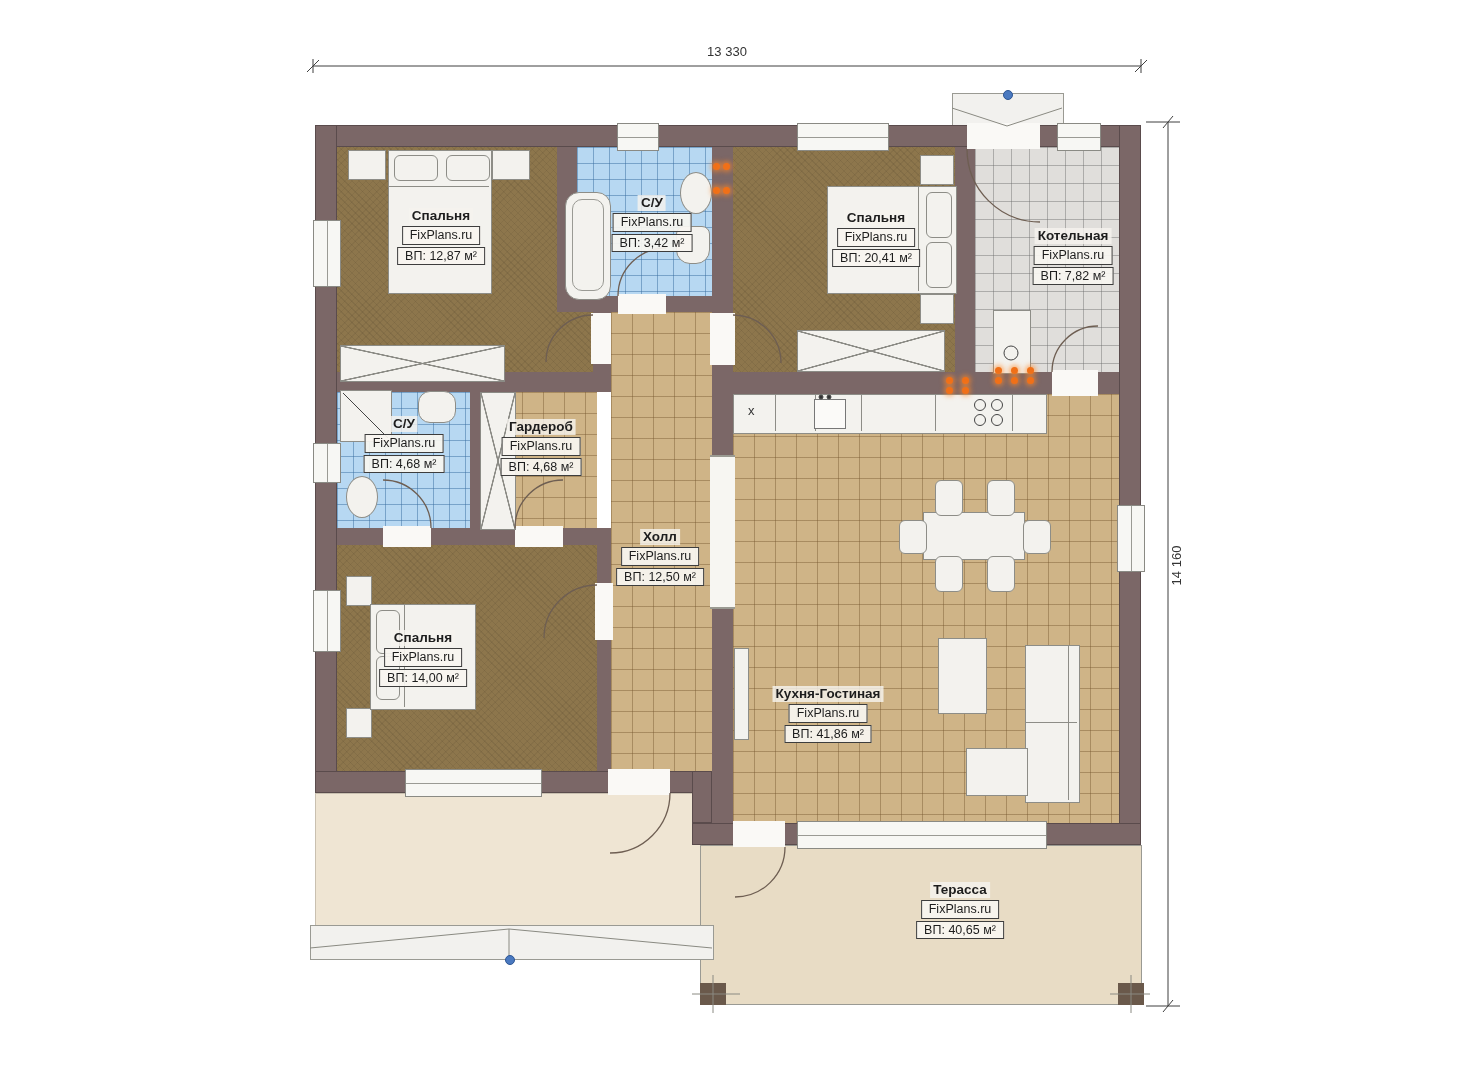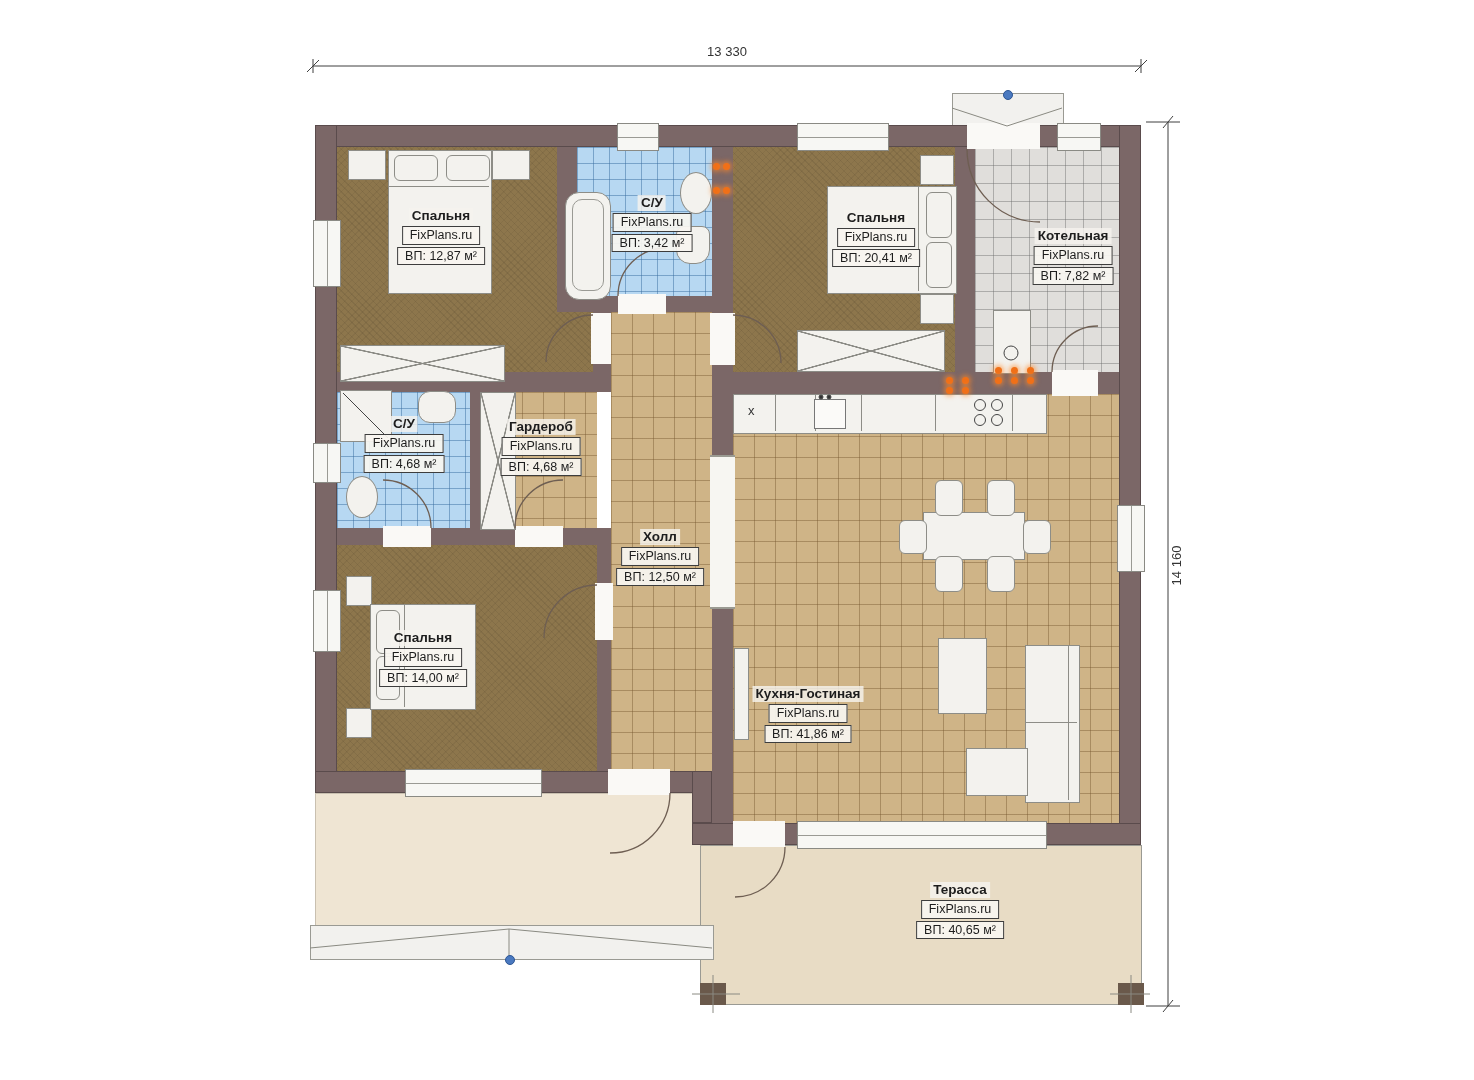--- a/index.html
+++ b/index.html
@@ -288,21 +288,21 @@
   <div class="rlabel" style="left:660px;top:527px;">
     <div><span class="rl-name">Холл</span></div>
     <div><span class="rl-box">FixPlans.ru</span></div>
     <div><span class="rl-box">ВП: 12,50 м²</span></div>
   </div>
   <div class="rlabel" style="left:423px;top:628px;">
     <div><span class="rl-name">Спальня</span></div>
     <div><span class="rl-box">FixPlans.ru</span></div>
     <div><span class="rl-box">ВП: 14,00 м²</span></div>
   </div>
-  <div class="rlabel" style="left:808px;top:684px;">
+  <div class="rlabel" style="left:828px;top:684px;">
     <div><span class="rl-name">Кухня-Гостиная</span></div>
     <div><span class="rl-box">FixPlans.ru</span></div>
     <div><span class="rl-box">ВП: 41,86 м²</span></div>
   </div>
   <div class="rlabel" style="left:960px;top:880px;">
     <div><span class="rl-name">Терасса</span></div>
     <div><span class="rl-box">FixPlans.ru</span></div>
     <div><span class="rl-box">ВП: 40,65 м²</span></div>
   </div>
 

